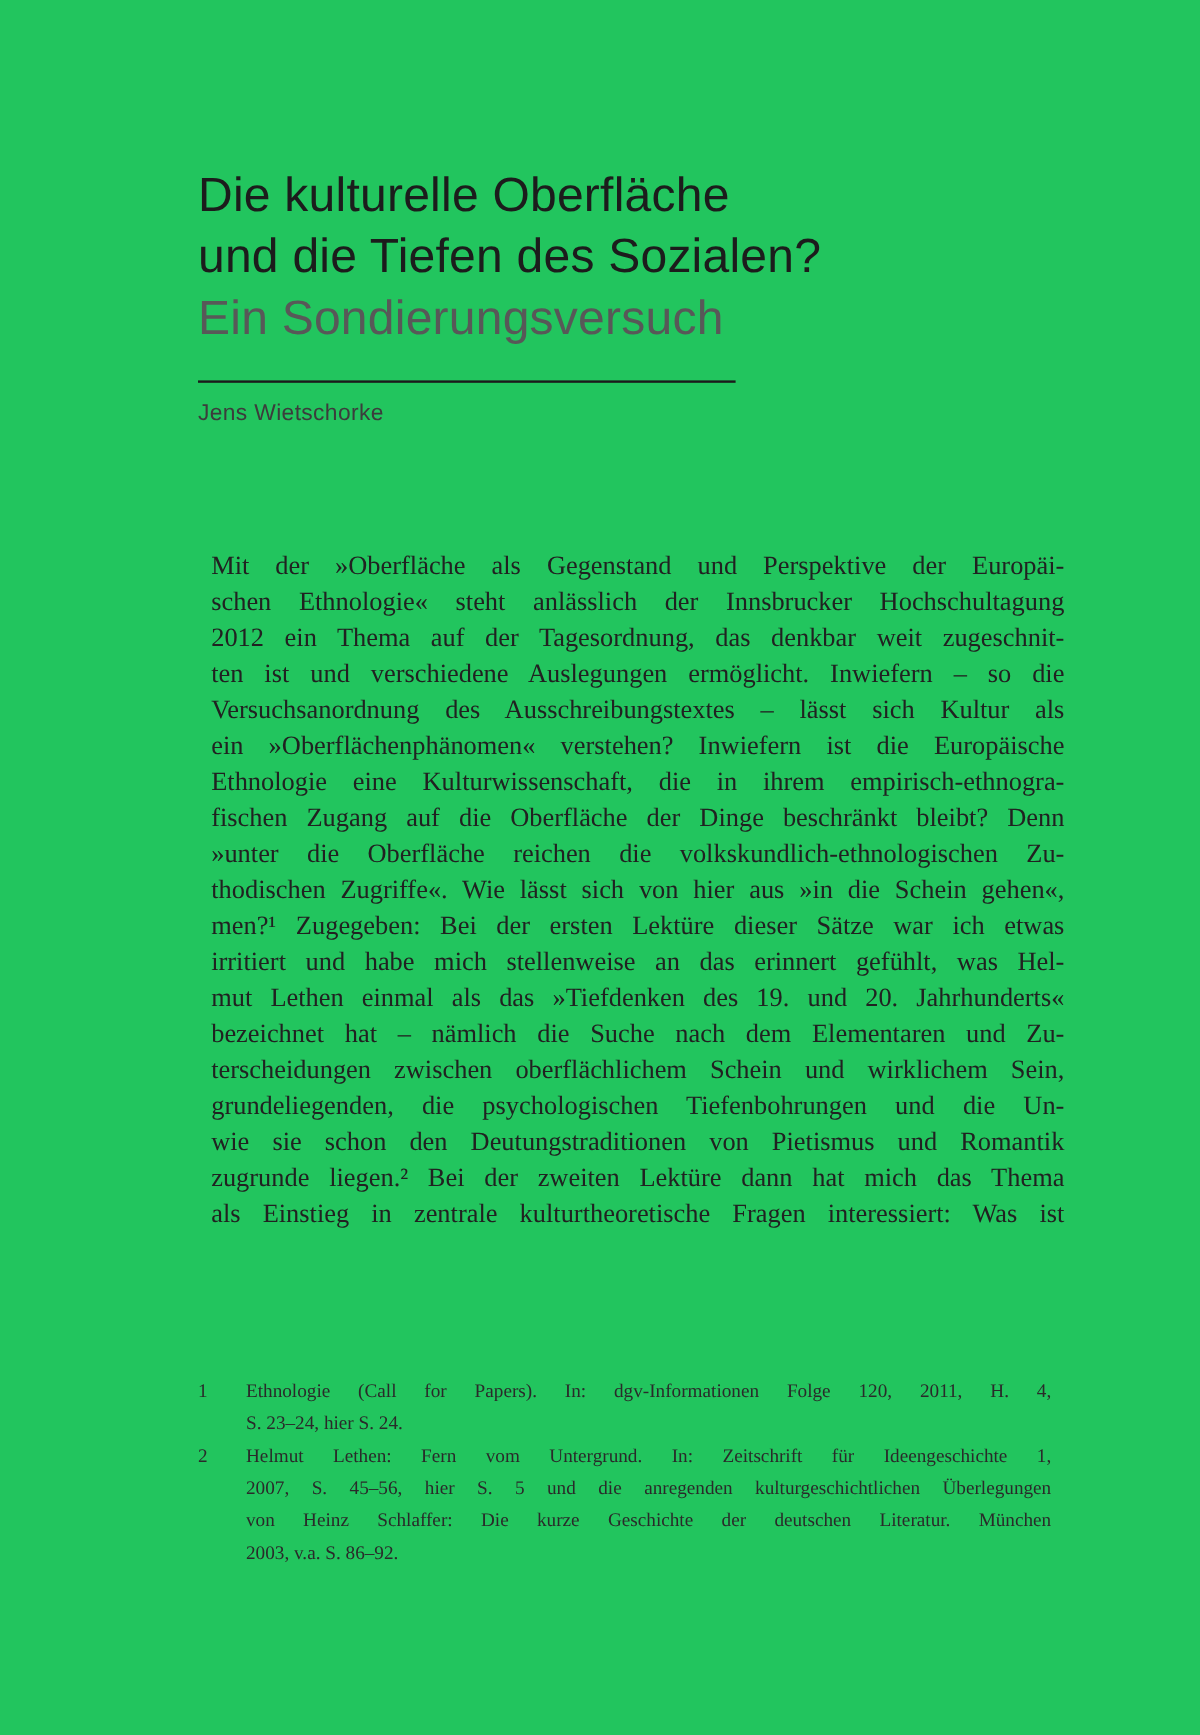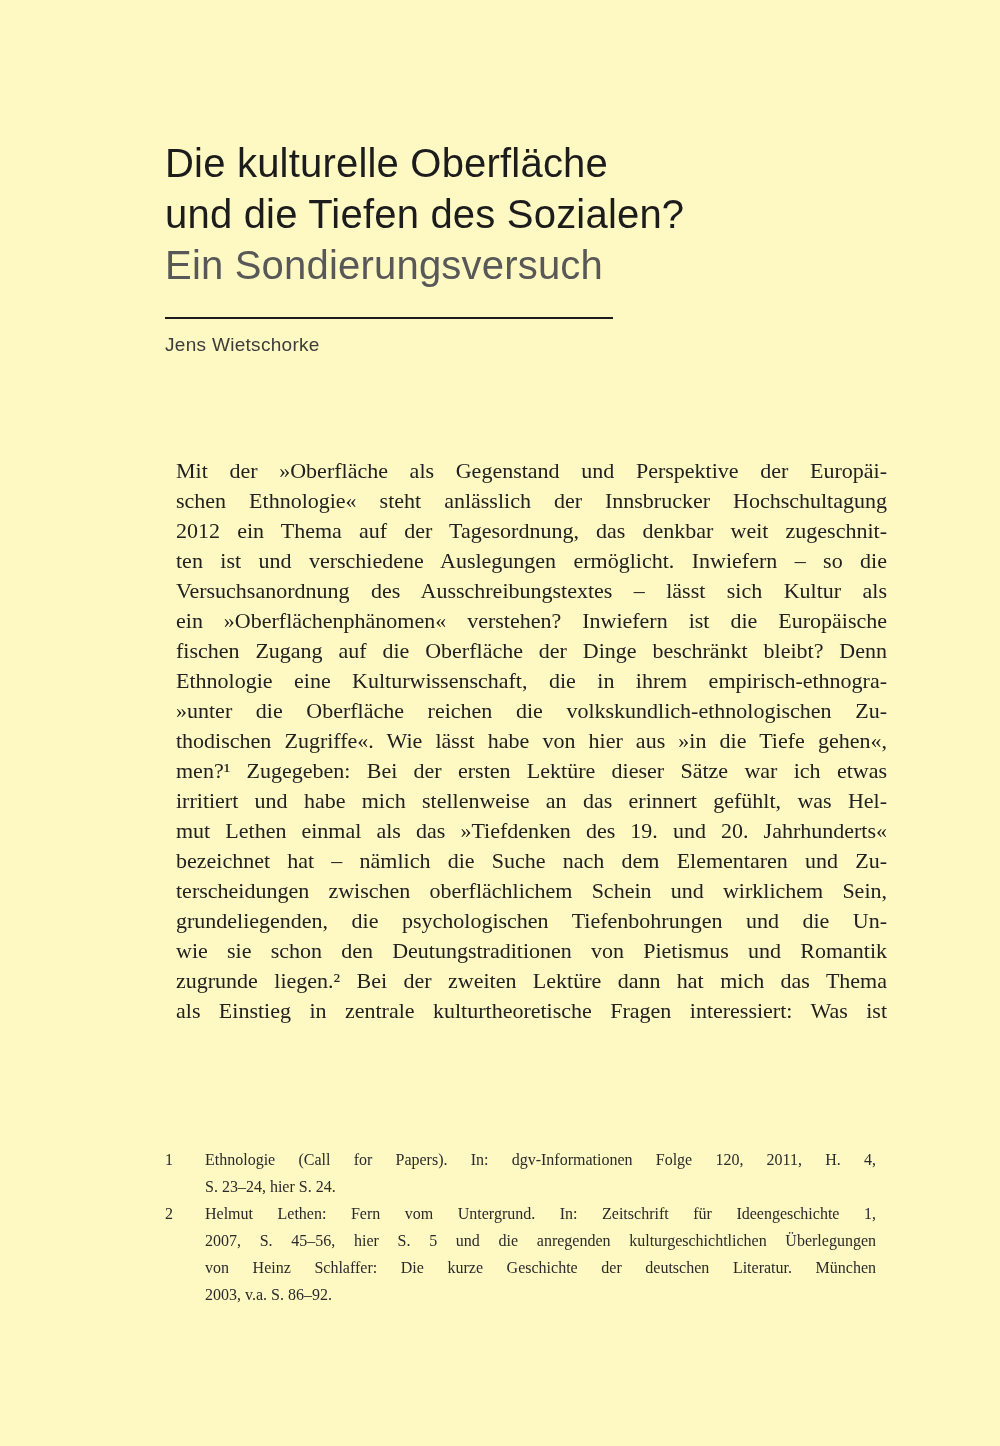--- a/index.html
+++ b/index.html
@@ -9,21 +9,21 @@
     height: 1446px;
     font-family: "Liberation Serif", serif;
     position: relative;
     overflow: hidden;
   }
   .page {
     position: absolute;
     top: 0; left: 0;
     width: 1000px;
     height: 1446px;
-    background: #fef9c3;
+    background: #22c55e;
   }
   .title-block {
     position: absolute;
     top: 138px;
     left: 165px;
     width: 715px;
     font-family: "Liberation Sans", sans-serif;
     font-size: 40px;
     line-height: 51px;
     font-weight: 500;
@@ -94,24 +94,24 @@
 
   <div class="author">Jens Wietschorke</div>
 
   <div class="body-text">
       <div class="tline">Mit der »Oberfläche als Gegenstand und Perspektive der Europäi-</div>
       <div class="tline">schen Ethnologie« steht anlässlich der Innsbrucker Hochschultagung</div>
       <div class="tline">2012 ein Thema auf der Tagesordnung, das denkbar weit zugeschnit-</div>
       <div class="tline">ten ist und verschiedene Auslegungen ermöglicht. Inwiefern – so die</div>
       <div class="tline">Versuchsanordnung des Ausschreibungstextes – lässt sich Kultur als</div>
       <div class="tline">ein »Oberflächenphänomen« verstehen? Inwiefern ist die Europäische</div>
+      <div class="tline">Ethnologie eine Kulturwissenschaft, die in ihrem empirisch-ethnogra-</div>
       <div class="tline">fischen Zugang auf die Oberfläche der Dinge beschränkt bleibt? Denn</div>
-      <div class="tline">Ethnologie eine Kulturwissenschaft, die in ihrem empirisch-ethnogra-</div>
       <div class="tline">»unter die Oberfläche reichen die volkskundlich-ethnologischen Zu-</div>
-      <div class="tline">thodischen Zugriffe«. Wie lässt habe von hier aus »in die Tiefe gehen«,</div>
+      <div class="tline">thodischen Zugriffe«. Wie lässt sich von hier aus »in die Schein gehen«,</div>
       <div class="tline">men?¹ Zugegeben: Bei der ersten Lektüre dieser Sätze war ich etwas</div>
       <div class="tline">irritiert und habe mich stellenweise an das erinnert gefühlt, was Hel-</div>
       <div class="tline">mut Lethen einmal als das »Tiefdenken des 19. und 20. Jahrhunderts«</div>
       <div class="tline">bezeichnet hat – nämlich die Suche nach dem Elementaren und Zu-</div>
       <div class="tline">terscheidungen zwischen oberflächlichem Schein und wirklichem Sein,</div>
       <div class="tline">grundeliegenden, die psychologischen Tiefenbohrungen und die Un-</div>
       <div class="tline">wie sie schon den Deutungstraditionen von Pietismus und Romantik</div>
       <div class="tline">zugrunde liegen.² Bei der zweiten Lektüre dann hat mich das Thema</div>
       <div class="tline">als Einstieg in zentrale kulturtheoretische Fragen interessiert: Was ist</div>
     </div>

